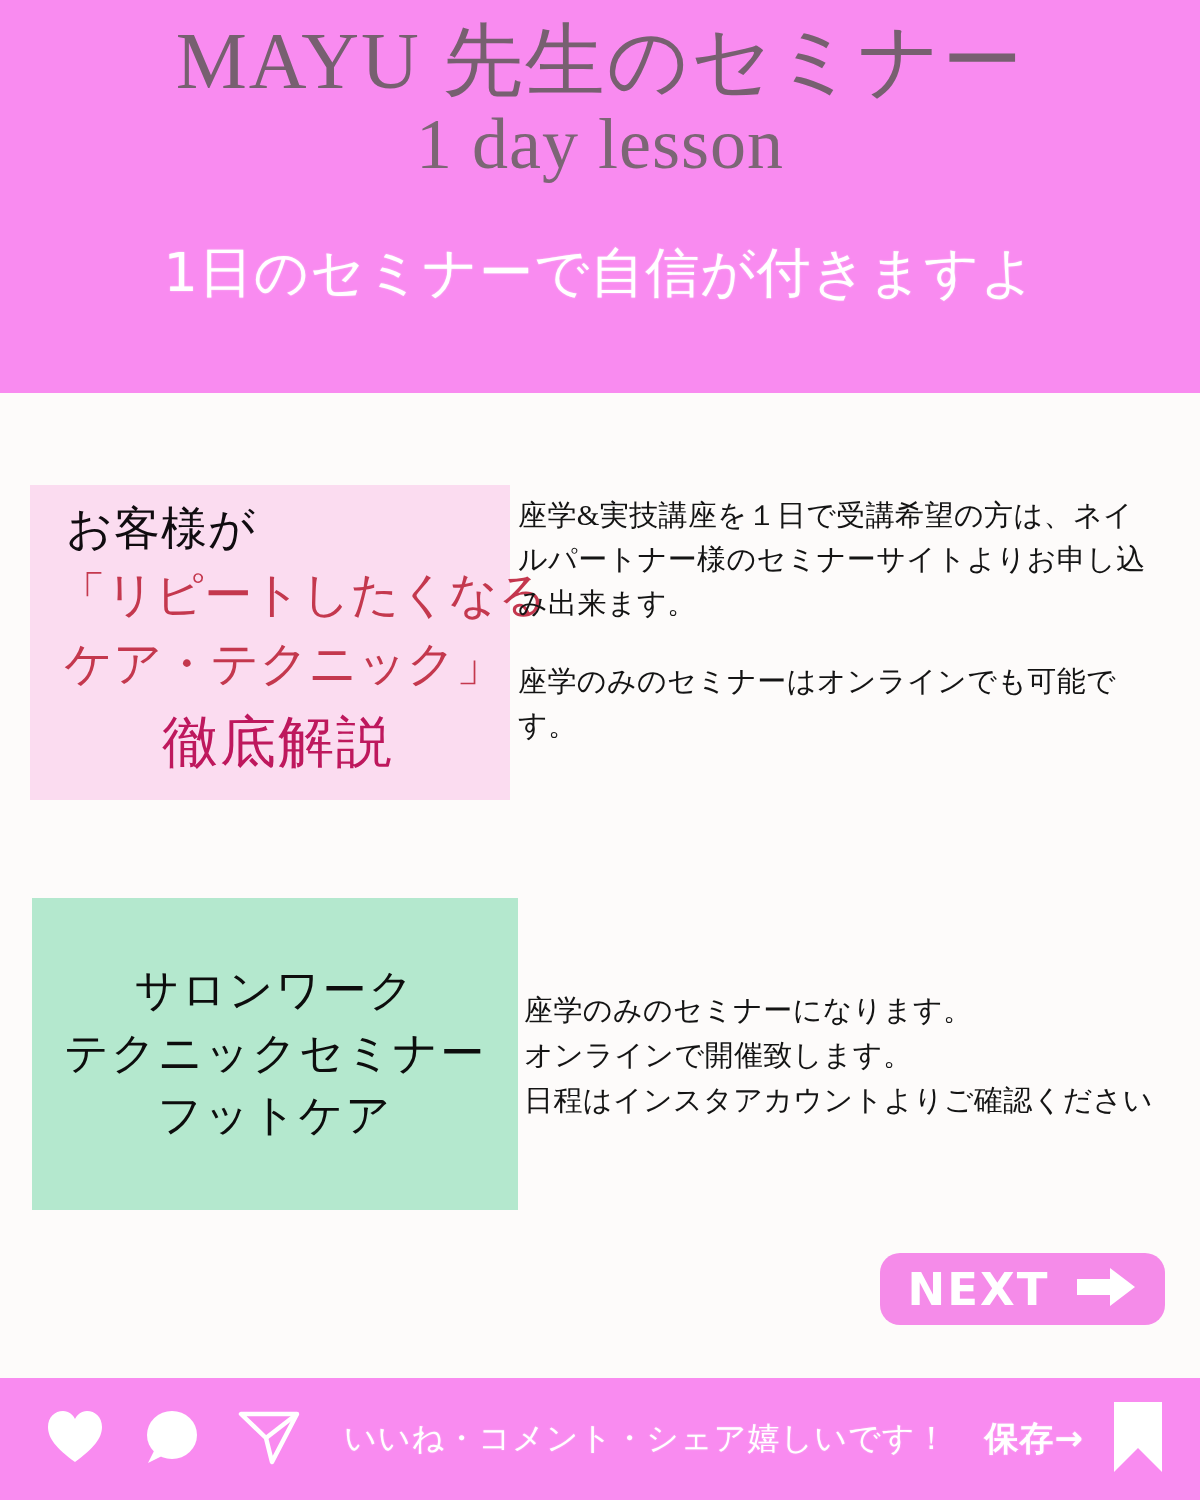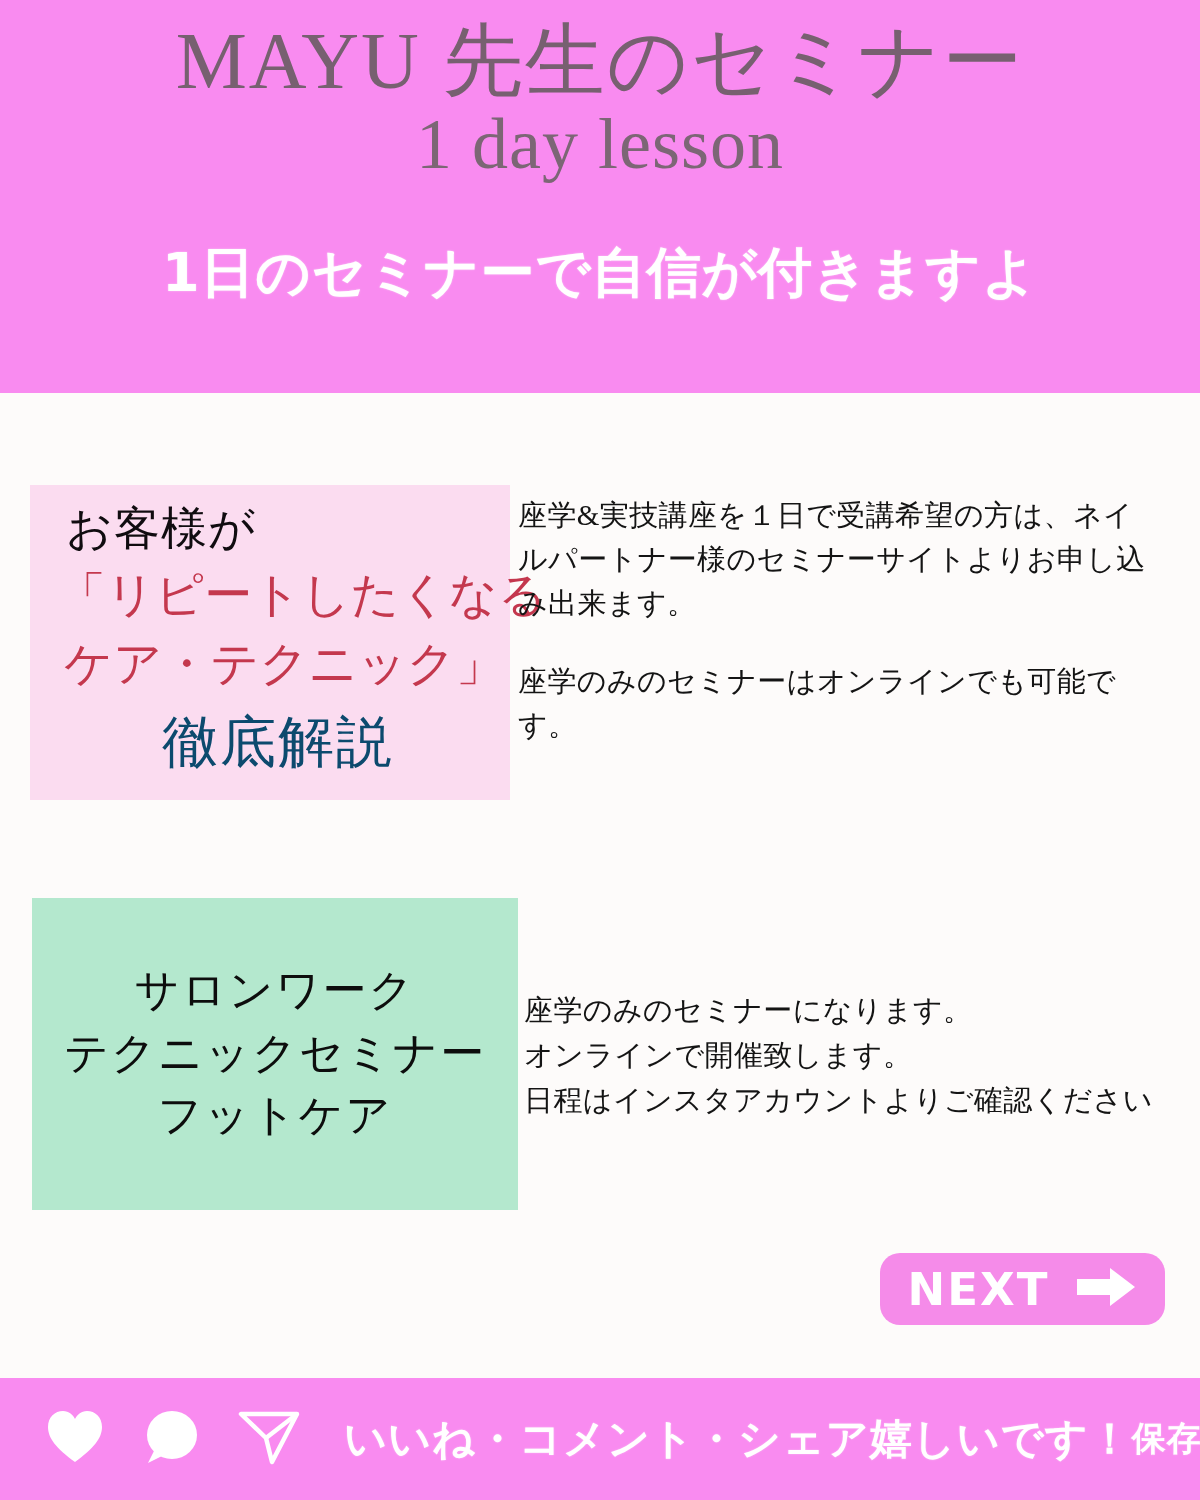--- a/index.html
+++ b/index.html
@@ -45,21 +45,21 @@
     line-height: 1.12;
     letter-spacing: 1px;
     color: #7C6675;
     white-space: nowrap;
   }
 
   .subtitle {
     margin-top: 52px;
     font-family: "DejaVu Sans", "Liberation Sans", sans-serif;
     font-size: 54px;
-    font-weight: bold;
+    font-weight: normal;
     color: #FFFFFF;
     letter-spacing: 1px;
     white-space: nowrap;
     text-shadow: 0 0 2px rgba(255,255,255,0.55);
   }
 
   
   .section {
     position: absolute;
     display: flex;
@@ -98,21 +98,21 @@
   .pb-l3 {
     font-size: 48px;
     color: #C4384E;
     line-height: 1.16;
     text-align: center;
     padding-left: 28px;
     white-space: nowrap;
   }
   .pb-l4 {
     font-size: 56px;
-    color: #0c4a6e;
+    color: #be185d;
     line-height: 1.2;
     text-align: center;
     padding-left: 16px;
     padding-top: 4px;
     letter-spacing: 2px;
     white-space: nowrap;
   }
 
   .para {
     font-size: 29px;
@@ -202,22 +202,22 @@
   }
 
   .bb-icons {
     display: flex;
     align-items: center;
     gap: 38px;
   }
 
   .bb-caption {
     font-family: "DejaVu Sans", "Liberation Sans", sans-serif;
-    font-size: 42px;
-    font-weight: bold;
+    font-size: 32px;
+    font-weight: normal;
     color: #FFFFFF;
     margin-left: 44px;
     letter-spacing: 1px;
     white-space: nowrap;
     text-shadow: 0 0 2px rgba(255,255,255,0.45);
   }
 
   .bb-right {
     margin-left: auto;
     display: flex;

